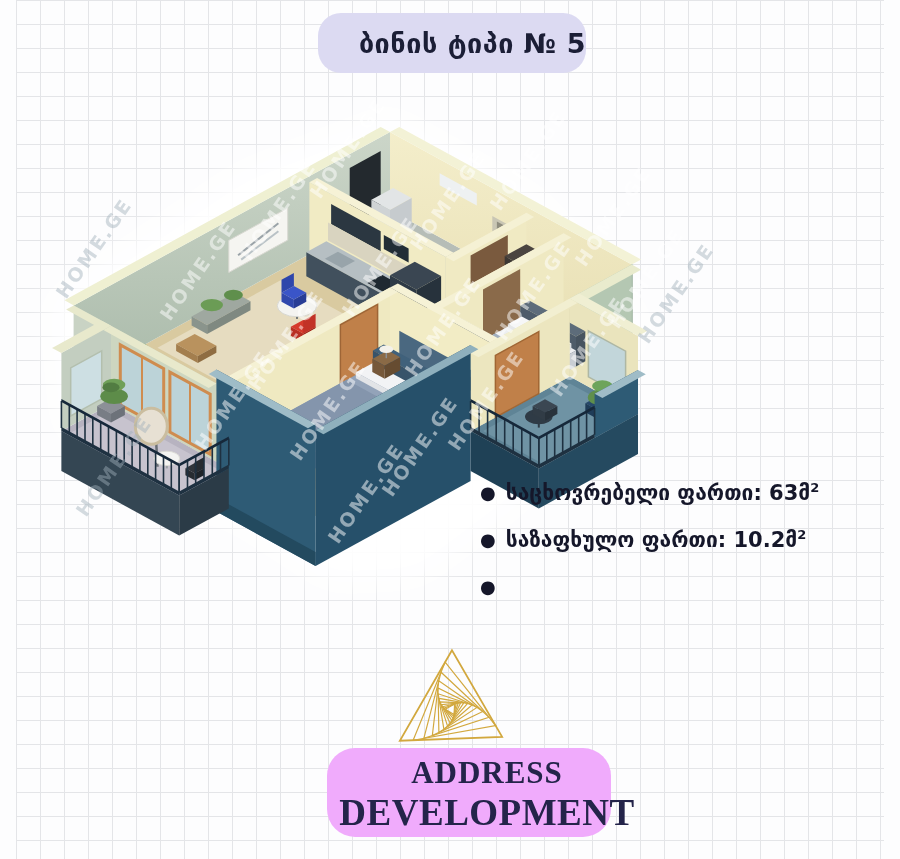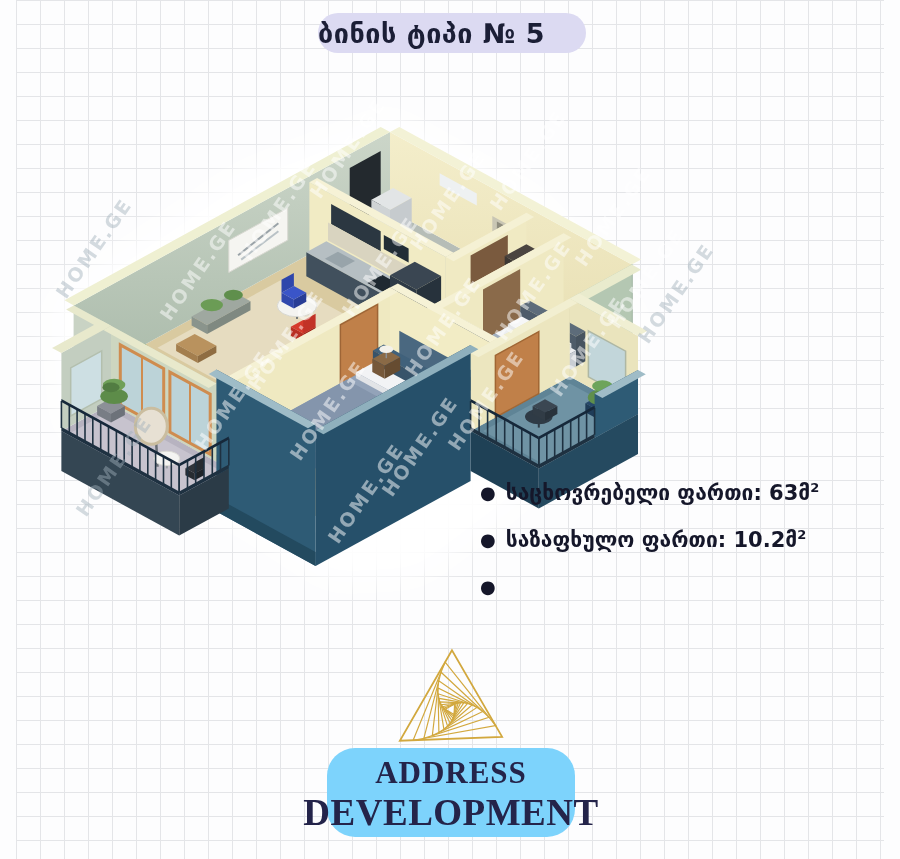--- a/index.html
+++ b/index.html
@@ -3,33 +3,33 @@
 <meta charset="utf-8">
 <style>
   html,body{margin:0;padding:0;background:#fdfdfe;}
   .page{position:relative;width:900px;height:859px;overflow:hidden;background:#fdfdfe;
         font-family:"DejaVu Sans",sans-serif;}
   .grid{position:absolute;left:16px;right:16px;top:0;bottom:0;z-index:0;
         background-image:linear-gradient(#e4e5e8 1px,transparent 1px),
                          linear-gradient(90deg,#e4e5e8 1px,transparent 1px);
         background-size:24px 24px;}
   #plan{position:absolute;left:0;top:0;z-index:1;}
-  .title-pill{position:absolute;left:318px;top:13px;width:268px;height:40px;background:#dcdaf2;
-        border-radius:23px;display:flex;align-items:center;justify-content:flex-start;z-index:2;}
+  .title-pill{position:absolute;left:318px;top:13px;width:268px;height:60px;background:#dcdaf2;
+        border-radius:23px;display:flex;align-items:center;justify-content:flex-end;z-index:2;}
   .title-text{font-size:27px;font-weight:700;color:#1b1e36;letter-spacing:.5px;}
   .areas{position:absolute;left:480px;top:480px;z-index:2;}
   .area-row{display:flex;align-items:flex-start;margin-bottom:21px;color:#15172a;
         font-size:21px;font-weight:700;white-space:nowrap;}
   .area-bullet{font-size:18px;margin-right:10px;line-height:26px;}
   .area-label{line-height:26px;}
   .area-sup{font-size:13px;line-height:1;}
   .logo{position:absolute;left:391px;top:645px;width:118px;height:103px;z-index:2;}
-  .brand-pill{position:absolute;left:327px;top:748px;width:248px;height:89px;background:#7dd3fc;
+  .brand-pill{position:absolute;left:327px;top:748px;width:248px;height:89px;background:#f0abfc;
         border-radius:28px;display:flex;flex-direction:column;align-items:center;justify-content:center;
-        z-index:2;font-family:"Liberation Serif","DejaVu Serif",serif;color:#24244a;}
+        z-index:2;font-family:"Liberation Serif","DejaVu Serif",serif;color:#24244a;padding-left:36px;}
   .brand-line1{font-size:31px;font-weight:700;letter-spacing:1px;line-height:40px;}
   .brand-line2{font-size:37px;font-weight:700;letter-spacing:.5px;line-height:40px;}
   text.wmW{fill:#ffffff;fill-opacity:.5;font-family:"DejaVu Sans",sans-serif;font-size:19px;
         font-weight:600;letter-spacing:2.5px;}
   text.wmG{fill:#9fb0ba;fill-opacity:.45;font-family:"DejaVu Sans",sans-serif;font-size:19px;
         font-weight:600;letter-spacing:2.5px;}
 </style>
 </head>
 <body>
 

